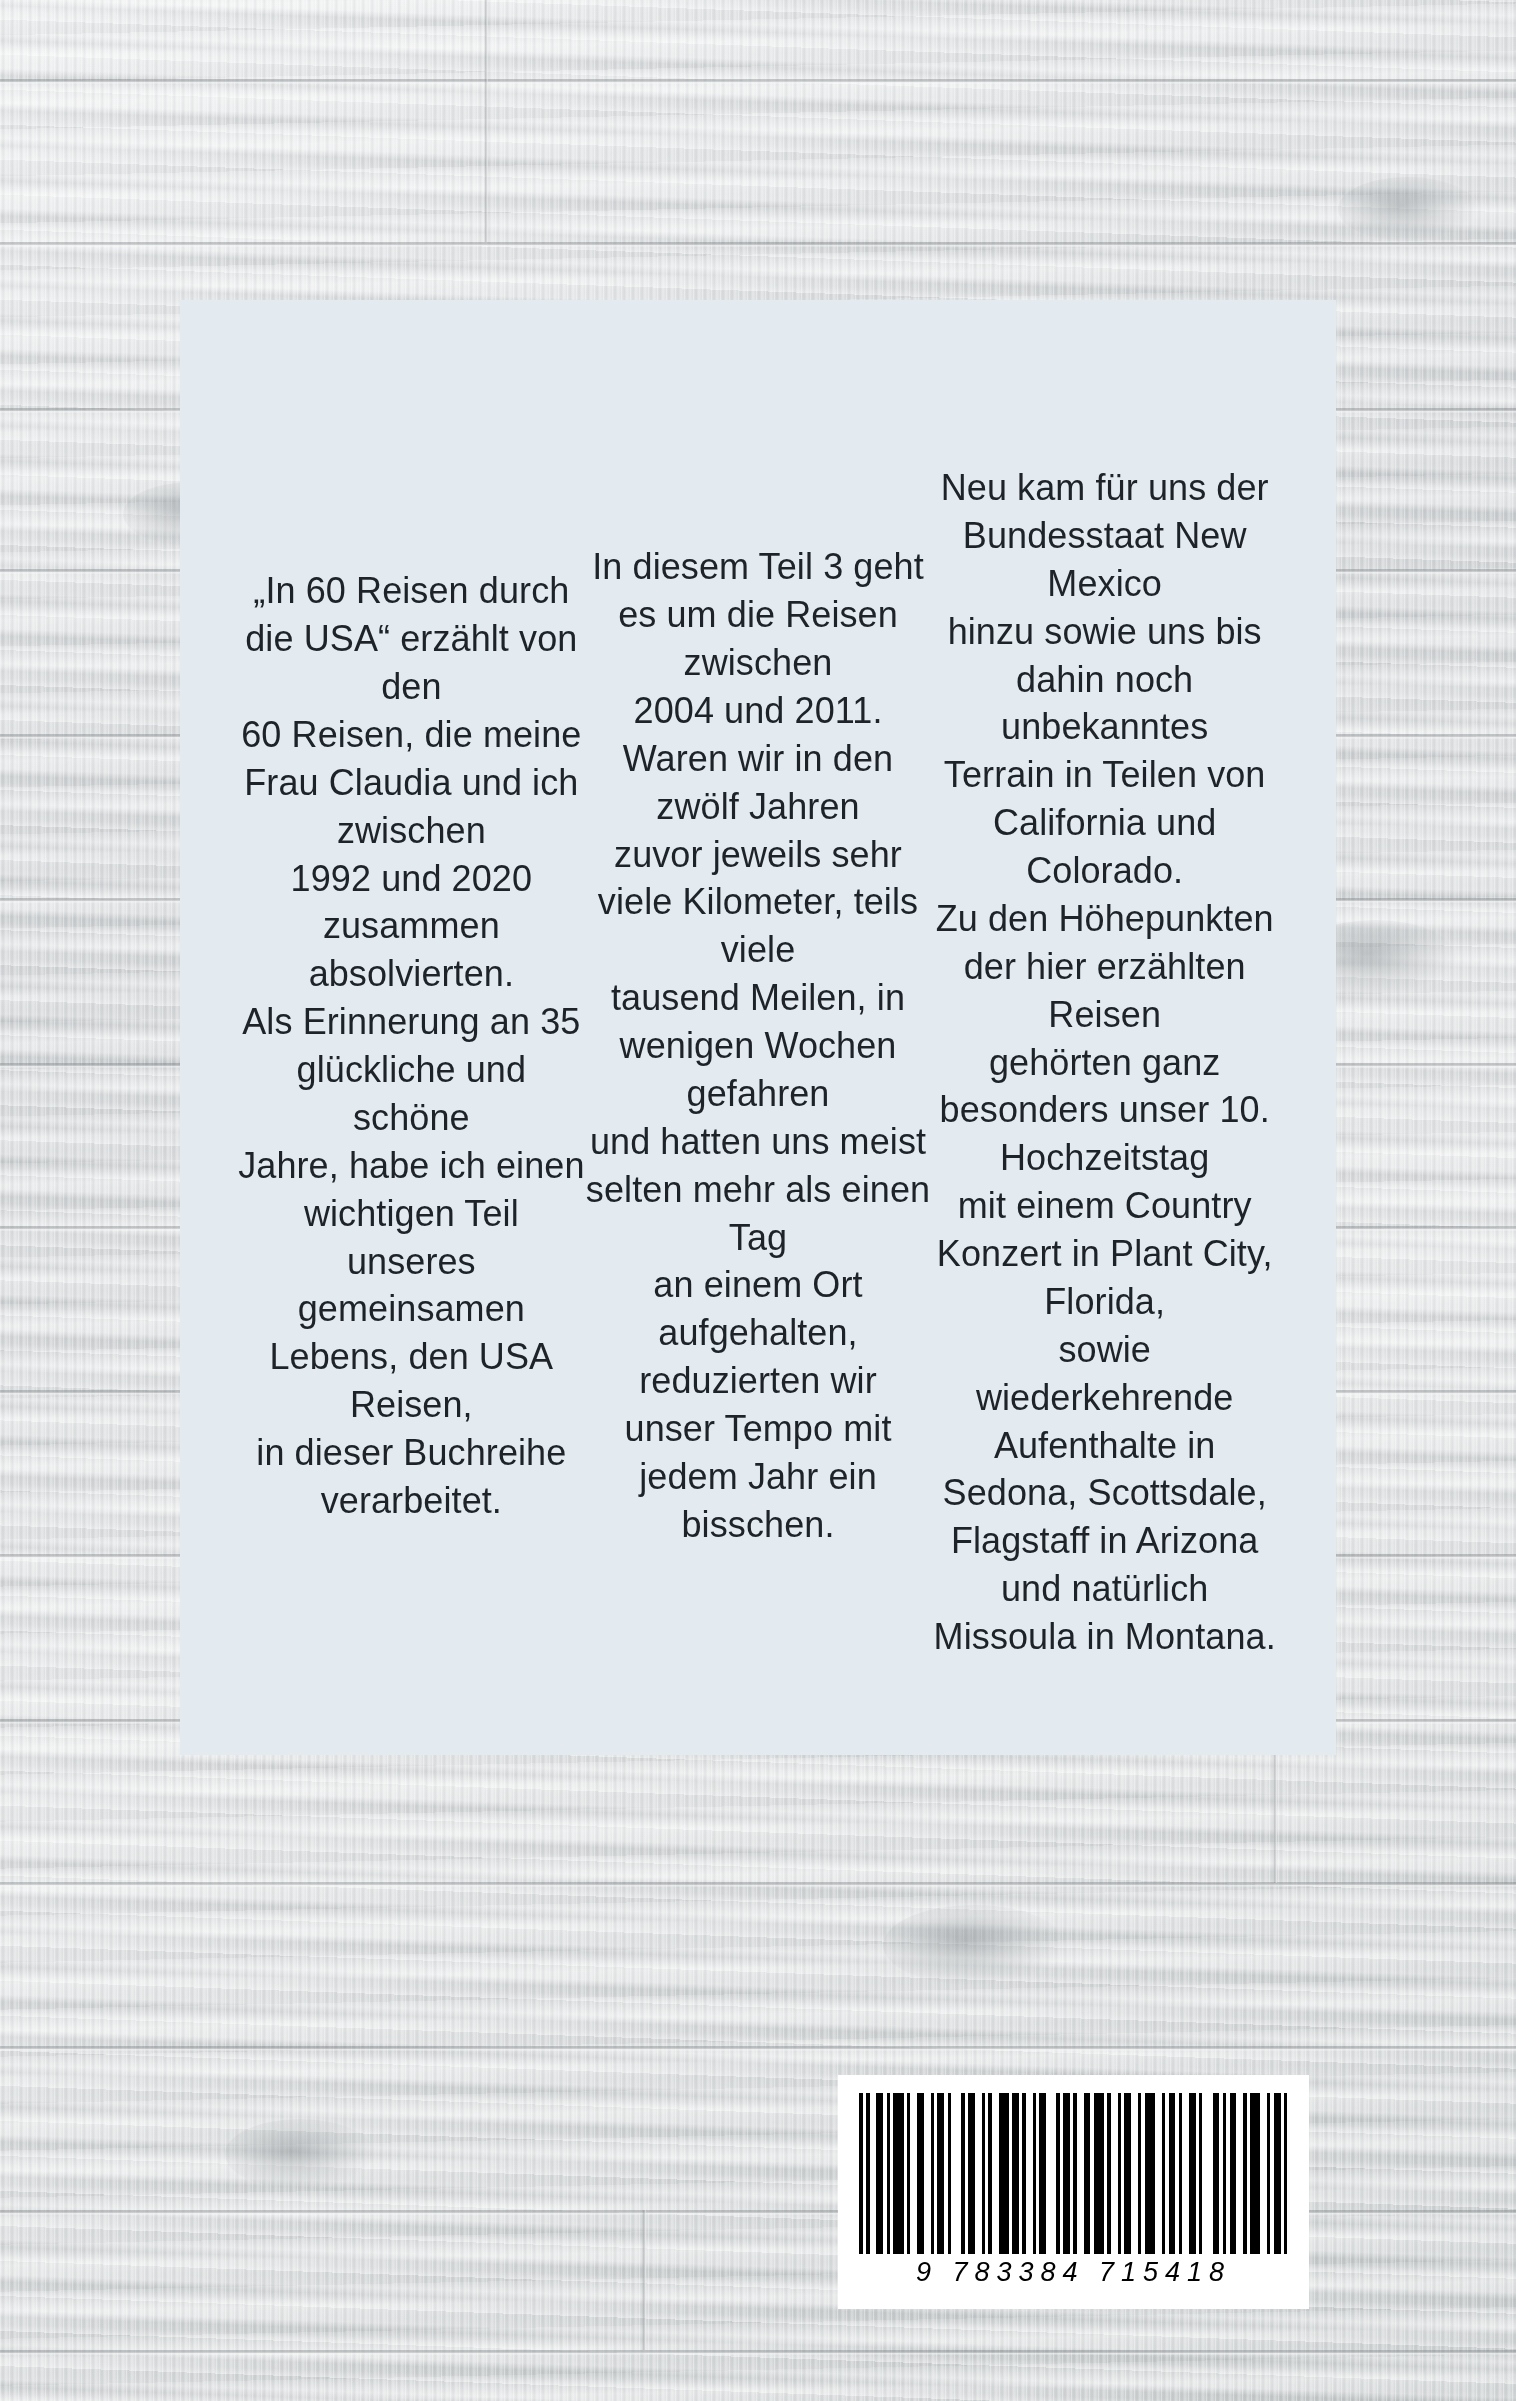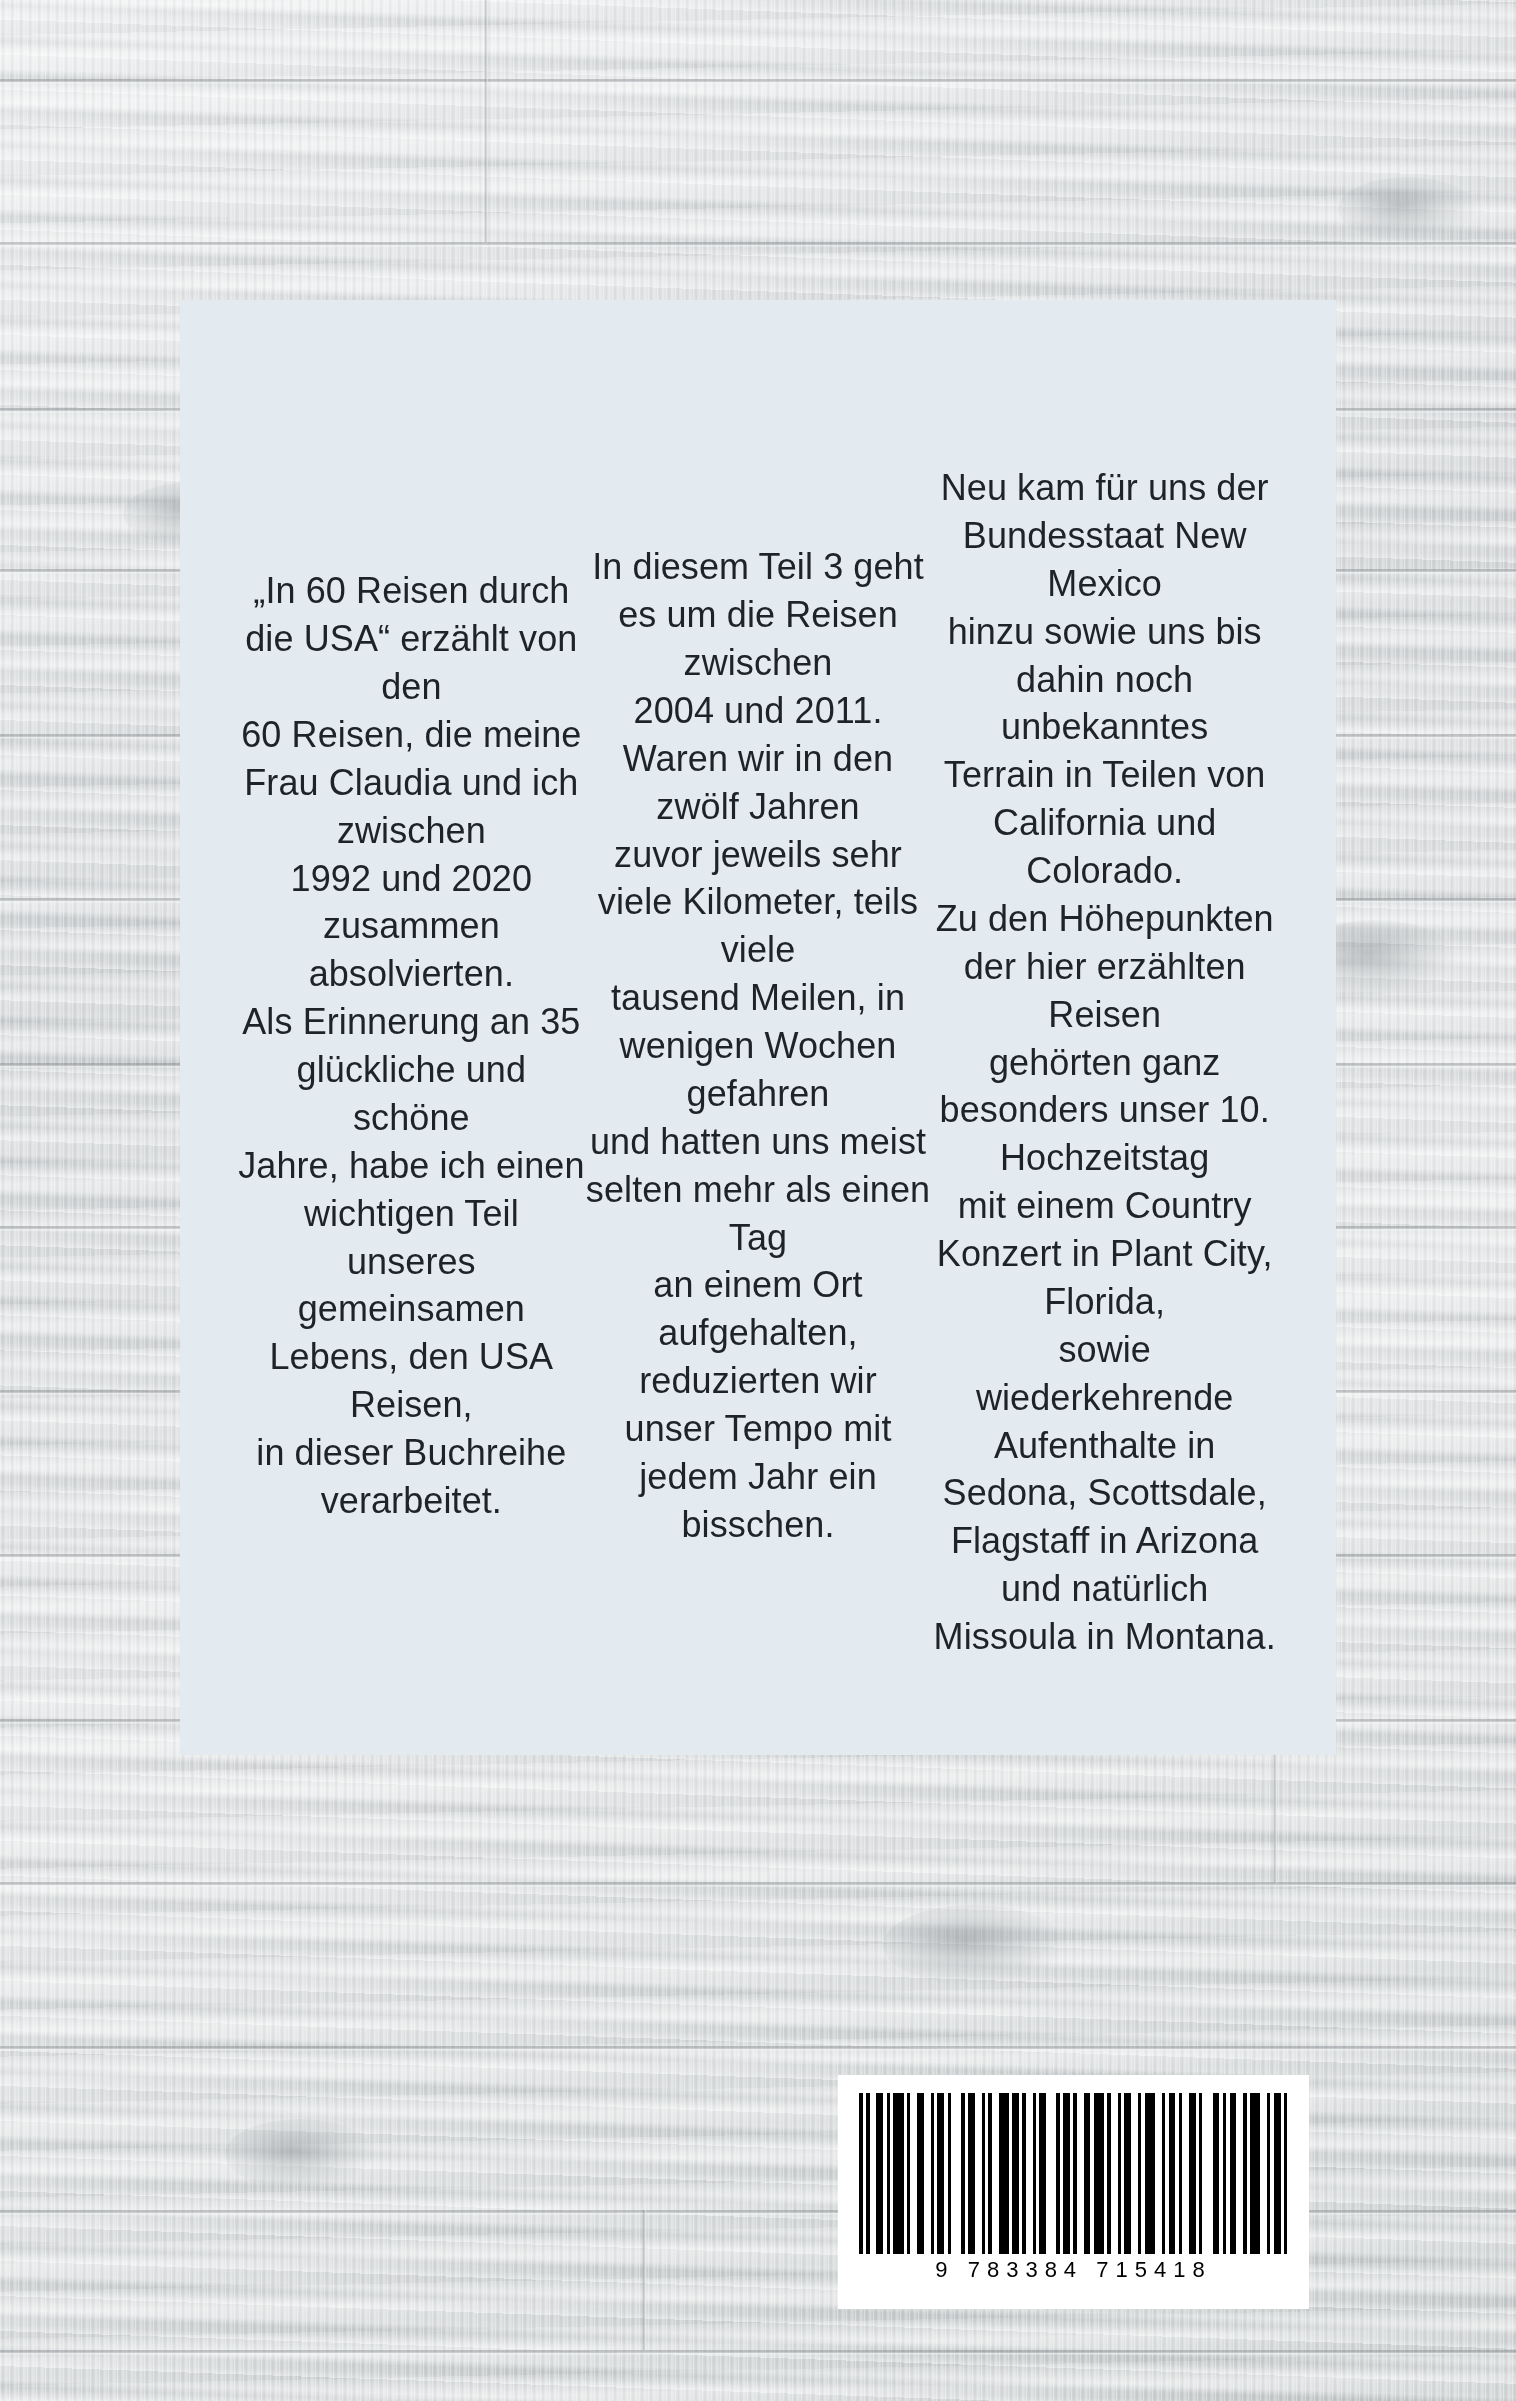--- a/index.html
+++ b/index.html
@@ -127,25 +127,26 @@
     display: flex;
     align-items: stretch;
     gap: 0;
   }
   .bar { background: #000; }
   .bar.sp { background: transparent; }
   .barcode-digits {
     margin-top: 3.2px;
     text-align: center;
     font-family: "Liberation Sans", sans-serif;
-    font-size: 22px;
+    font-size: 27px;
     font-weight: 400;
     letter-spacing: 7px;
     color: #000;
     white-space: nowrap;
+    font-style: italic;
   }
 </style>
 </head>
 <body>
 
 <div class="cover">
 
   <div class="wood"></div>
 
   <div class="planks">

